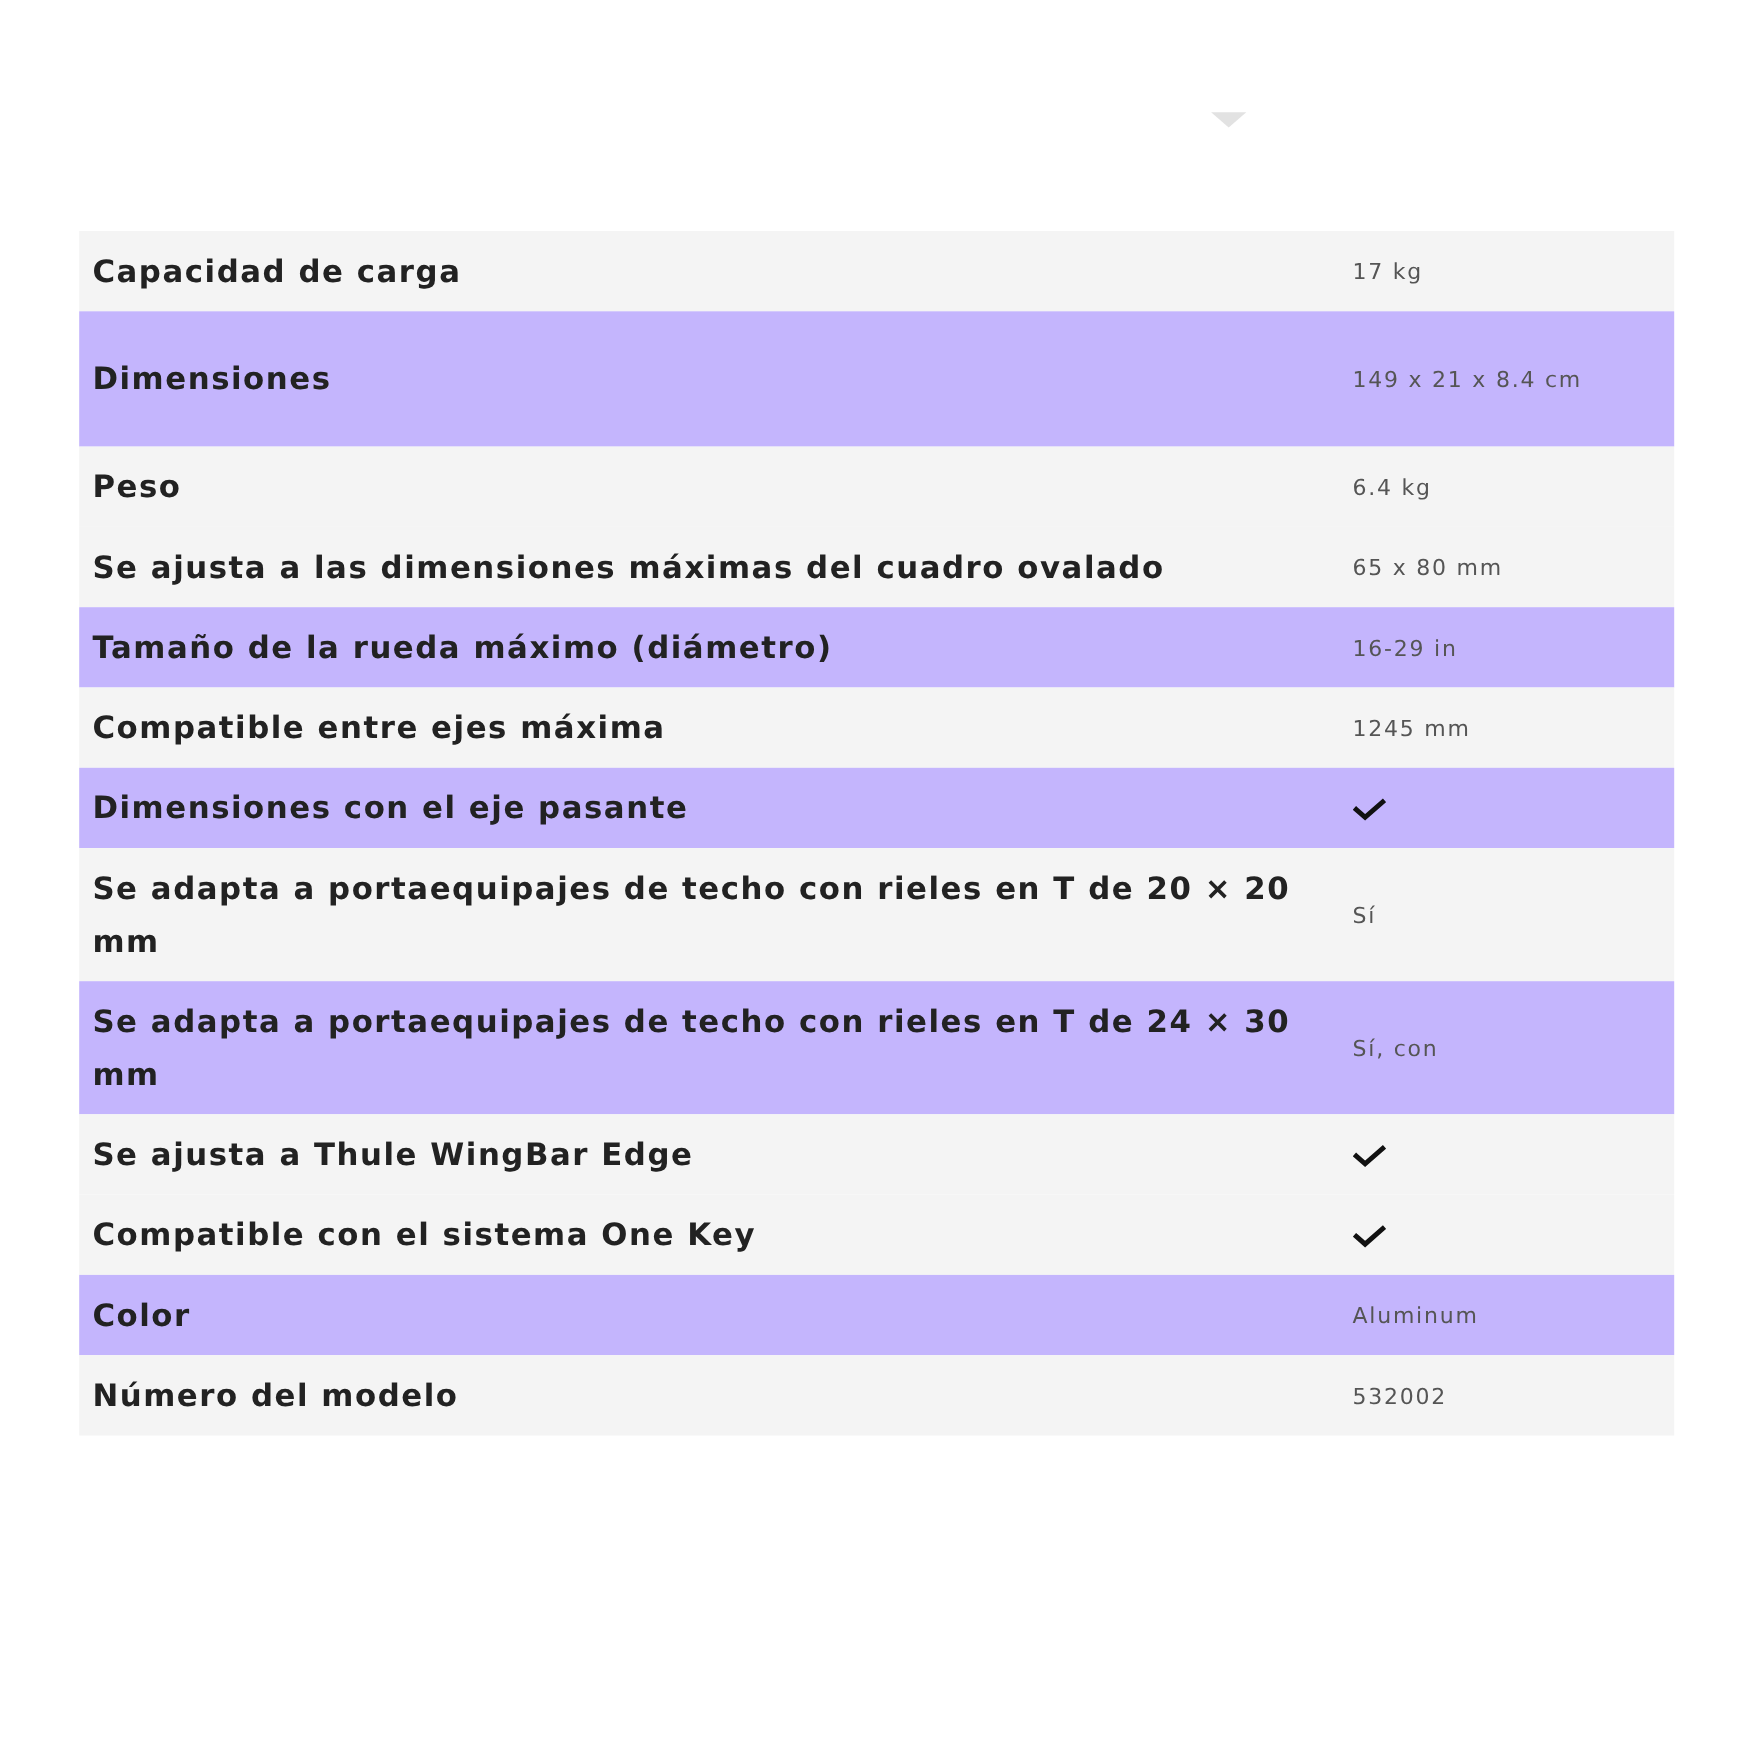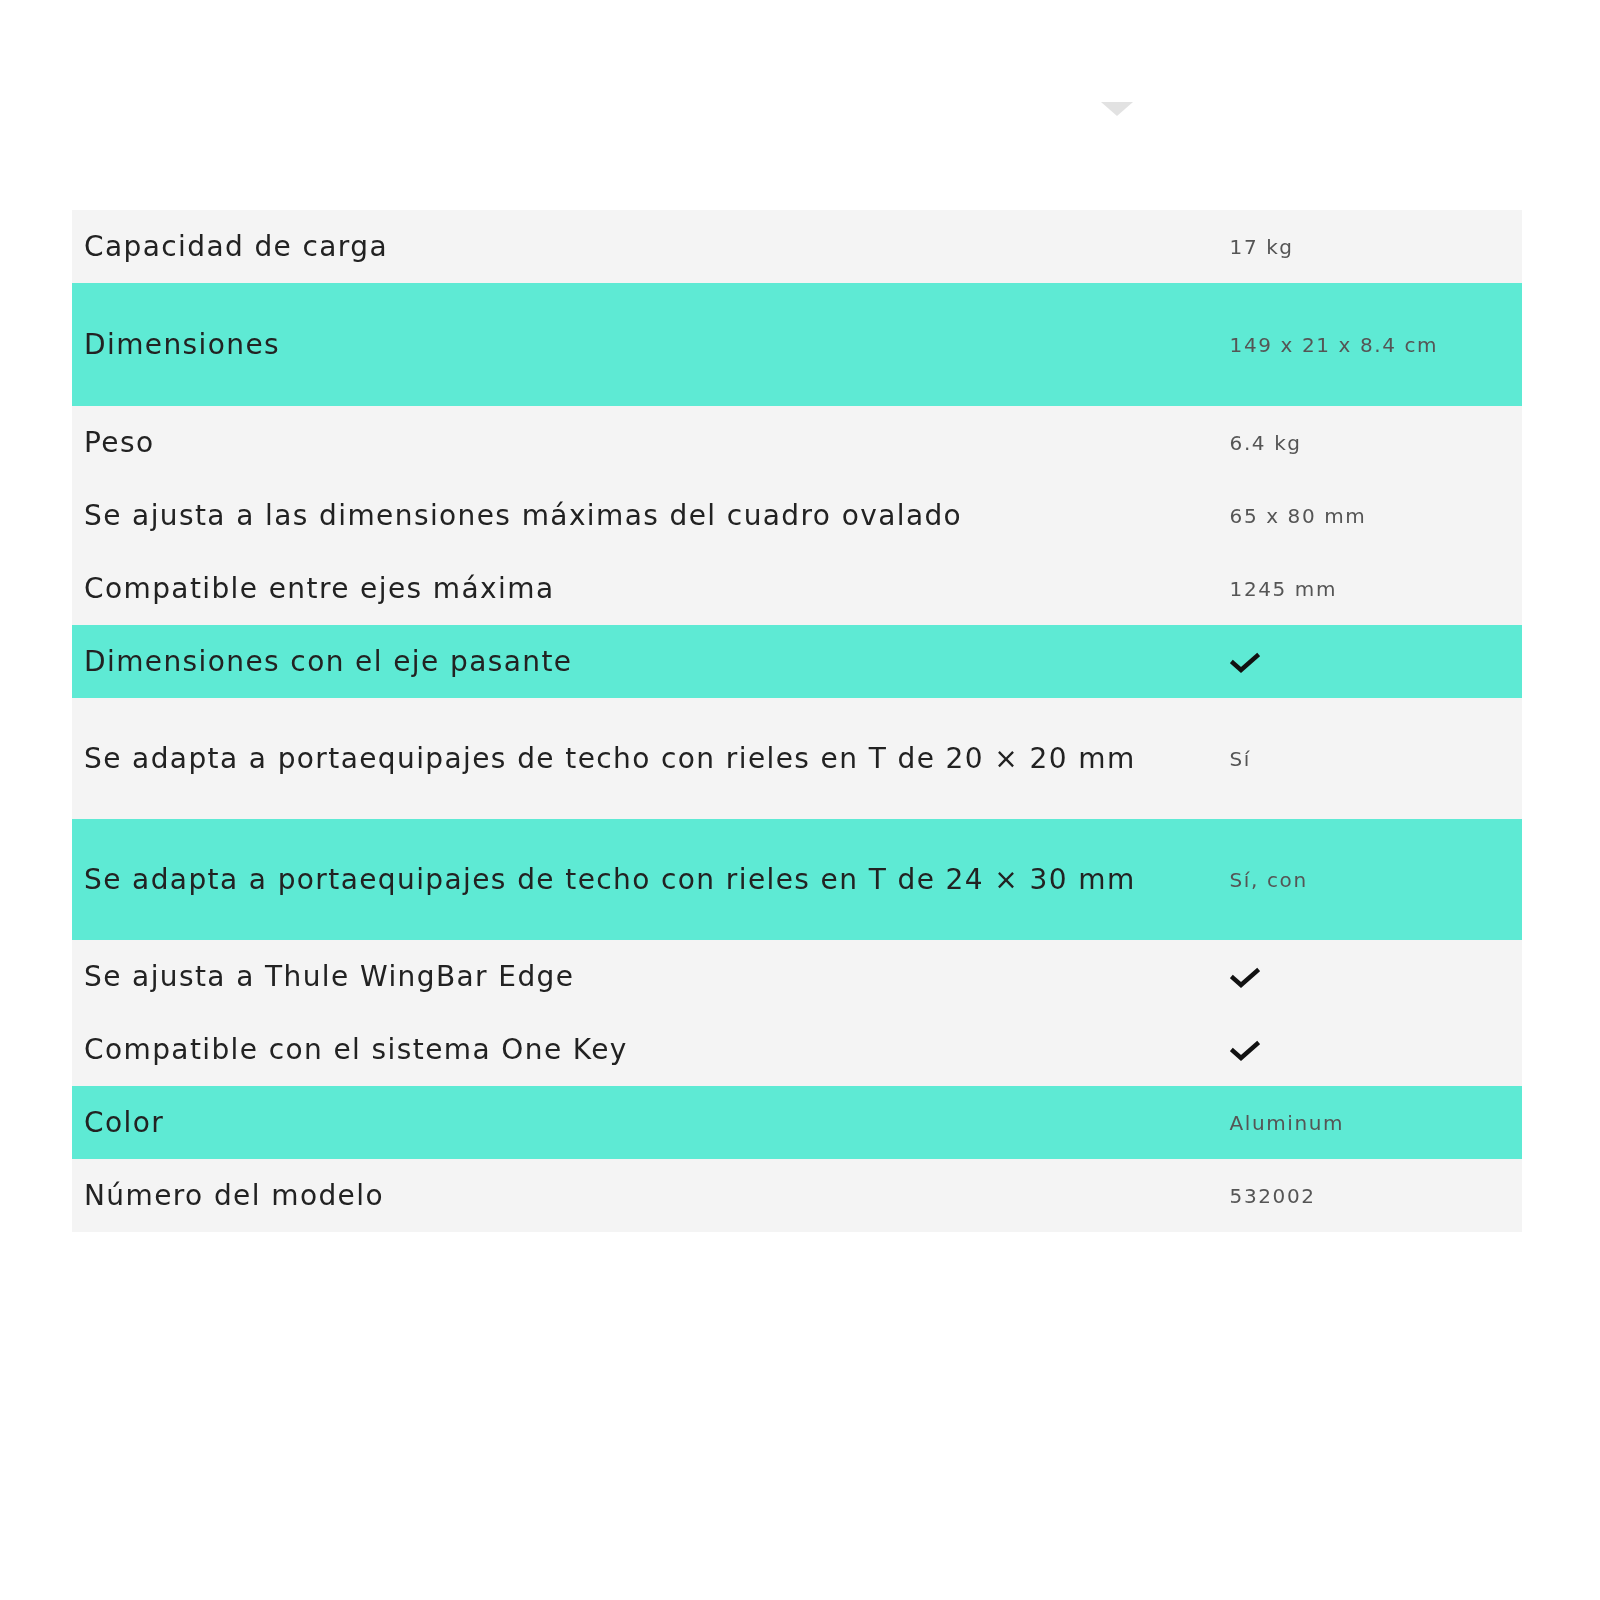--- a/index.html
+++ b/index.html
@@ -25,31 +25,31 @@
       border-top: 14px solid #e2e2e2;
     }
     .specs {
       position: absolute;
       left: 72px;
       top: 210px;
       width: 1450px;
       border-collapse: collapse;
     }
     .specs tr.odd { background: #f4f4f4; }
-    .specs tr.even { background: #5eead4; }
+    .specs tr.even { background: #c4b5fd; }
     .specs td {
       padding: 0;
       vertical-align: middle;
       line-height: 48px;
     }
     .specs td.label {
       width: 1124px;
       padding-left: 12px;
       padding-right: 12px;
-      font-weight: normal;
+      font-weight: bold;
       color: #222222;
       font-size: 28px;
       letter-spacing: 1.4px;
     }
     .specs td.value {
       padding-left: 0;
       color: #555555;
       font-size: 20px;
       letter-spacing: 1.6px;
       width: 290px;
@@ -79,20 +79,24 @@
       <td class="label">Dimensiones</td>
       <td class="value">149 x 21 x 8.4 cm</td>
     </tr>
     <tr class="odd row-1">
       <td class="label">Peso</td>
       <td class="value">6.4 kg</td>
     </tr>
     <tr class="odd row-1">
       <td class="label">Se ajusta a las dimensiones máximas del cuadro ovalado</td>
       <td class="value">65 x 80 mm</td>
+    </tr>
+    <tr class="even row-1">
+      <td class="label">Tamaño de la rueda máximo (diámetro)</td>
+      <td class="value">16-29 in</td>
     </tr>
     <tr class="odd row-1">
       <td class="label">Compatible entre ejes máxima</td>
       <td class="value">1245 mm</td>
     </tr>
     <tr class="even row-1">
       <td class="label">Dimensiones con el eje pasante</td>
       <td class="value">
         <svg class="check" viewBox="0 0 30 24">
             <path d="M3 12 L11 19 L27 5" fill="none" stroke="#111" stroke-width="4.5" stroke-linecap="square"></path>

